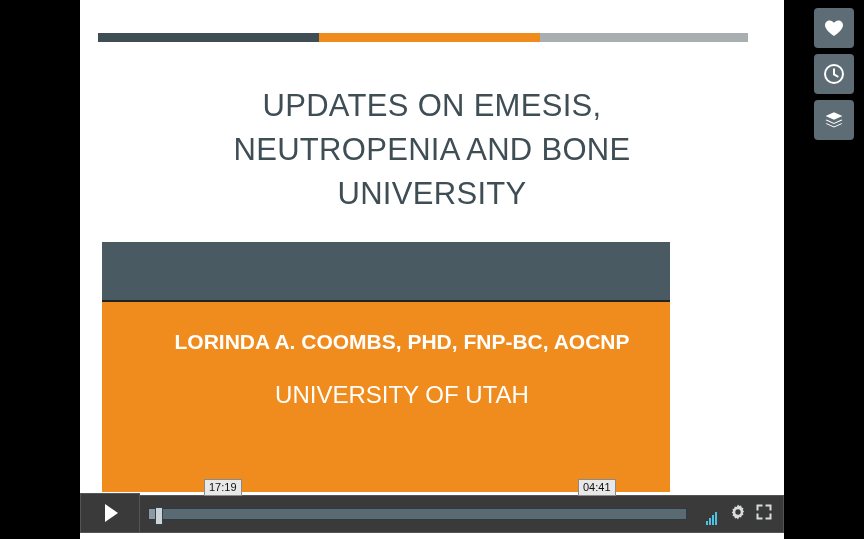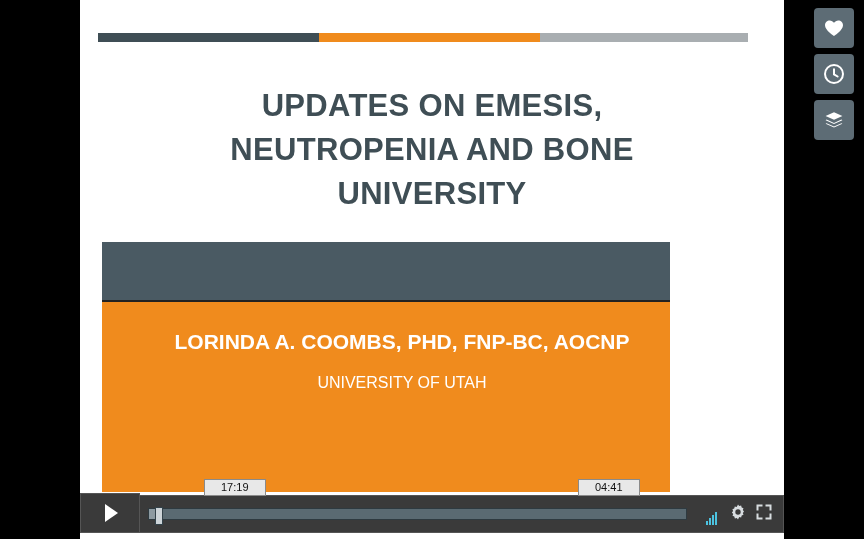--- a/index.html
+++ b/index.html
@@ -47,21 +47,21 @@
   
   #slide-title {
     position: absolute;
     left: 40px;
     top: 84px;
     width: 624px;
     text-align: center;
     color: #3f4e55;
     font-size: 31px;
     line-height: 44px;
-    font-weight: bold;
+    font-weight: normal;
     letter-spacing: 0.3px;
   }
   #slide-title .tline { display: block; white-space: nowrap; }
 
   
   #dark-band {
     position: absolute;
     left: 22px;
     top: 242px;
     width: 568px;
@@ -80,21 +80,21 @@
   }
   #orange-box .pline {
     text-align: center;
     color: #ffffff;
     font-weight: bold;
     white-space: nowrap;
     padding-left: 32px;
   }
   #orange-box .pline.l1 { font-size: 21px; margin-top: 28px; }
   #orange-box .pline.l2 { font-size: 20px; margin-top: 22px; font-weight: normal; }
-  #orange-box .pline.l3 { font-size: 16px; margin-top: 20px; font-weight: normal; }
+  #orange-box .pline.l3 { font-size: 24px; margin-top: 27px; font-weight: normal; }
 
   
   #side-actions {
     position: absolute;
     right: 10px;
     top: 8px;
     width: 40px;
     display: flex;
     flex-direction: column;
     gap: 6px;
@@ -179,21 +179,21 @@
     background: #cdd4d8;
     border: 1px solid #33424a;
   }
   .time-tip {
     position: absolute;
     bottom: 36px;
     background: #e8e8e8;
     color: #111;
     font-size: 11px;
     line-height: 13px;
-    padding: 1px 16px;
+    padding: 1px 4px;
     border: 1px solid #8a8a8a;
     white-space: nowrap;
   }
   #elapsed-tip { left: 64px; }
   #total-tip { left: 438px; }
 
   .ctrl-icon {
     flex: none;
     width: 22px;
     height: 22px;

